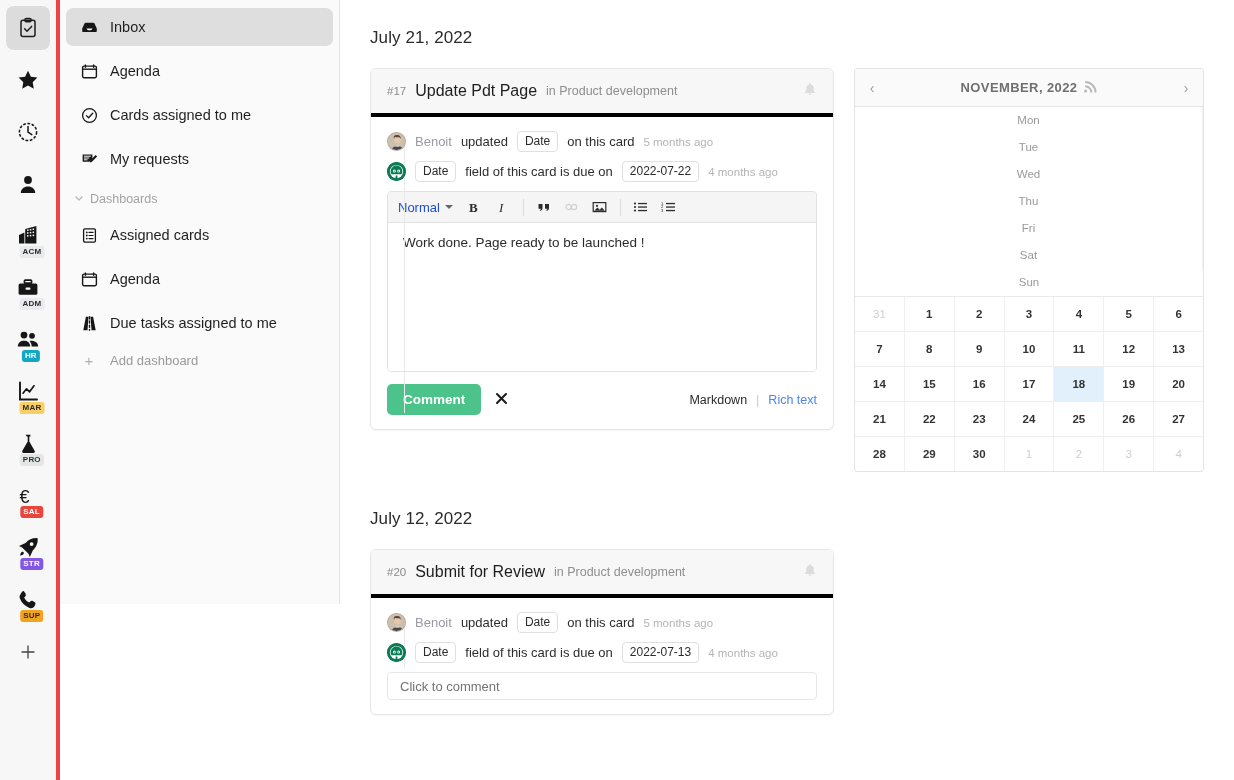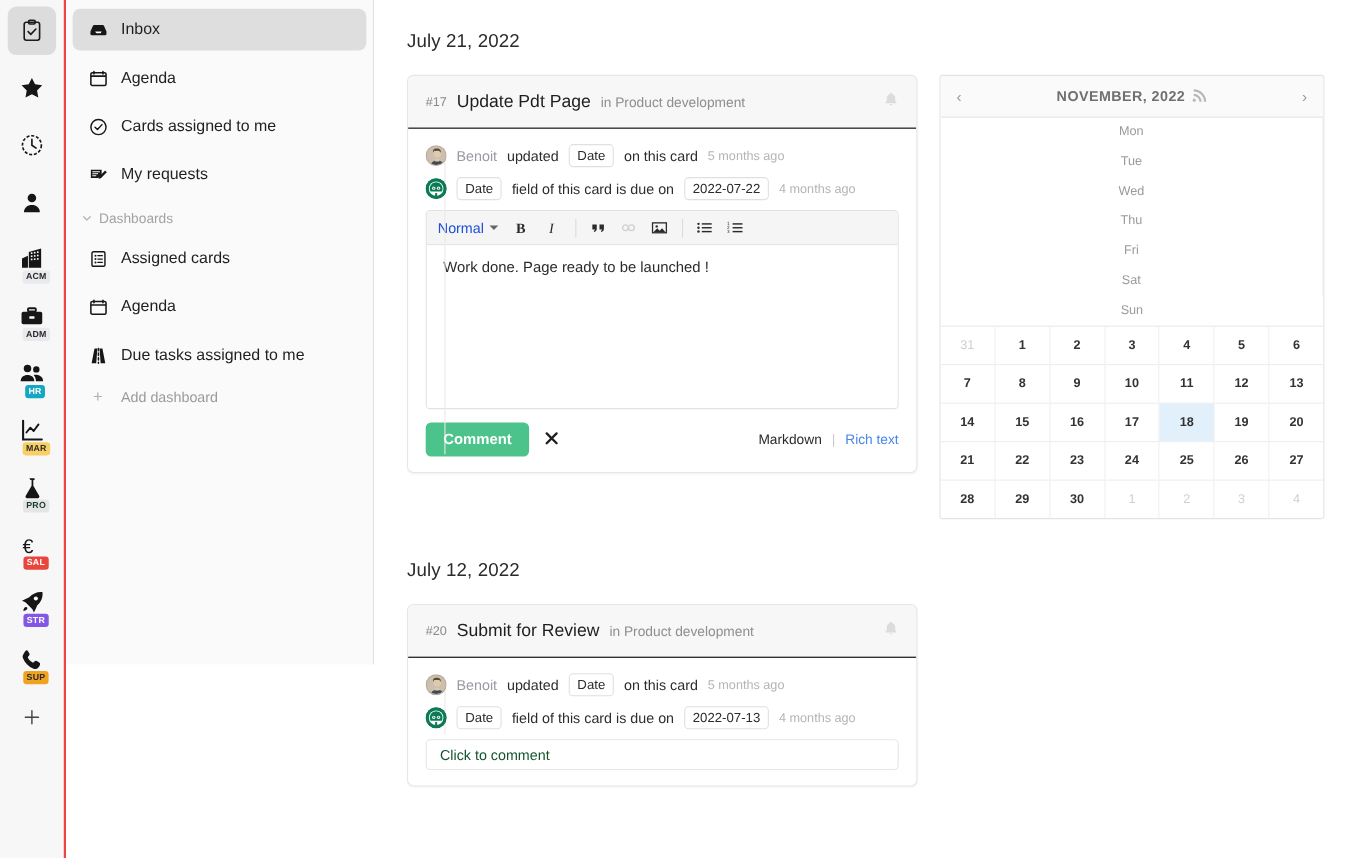--- a/index.html
+++ b/index.html
@@ -10,21 +10,21 @@
     background: #ffffff;
     font-family: "Liberation Sans", sans-serif;
     -webkit-font-smoothing: antialiased;
   }
   .app { display: flex; width: 1234px; height: 780px; }
 
   
   .rail {
     width: 60px; flex: 0 0 60px; height: 780px;
     background: #f7f7f7;
-    border-right: 2px solid #ef4444;
+    border-right: 4px solid #ef4444;
     display: flex; flex-direction: column; align-items: center;
     padding-top: 6px;
   }
   .rail-item {
     position: relative;
     width: 44px; height: 44px;
     margin-bottom: 8px;
     border-radius: 8px;
     display: flex; align-items: center; justify-content: center;
     cursor: pointer;
@@ -100,21 +100,21 @@
     position: absolute;
     background: #ffffff;
     border: 1px solid #e6e6e6;
     border-radius: 6px;
     box-shadow: 0 1px 2px rgba(0,0,0,.04);
     overflow: hidden;
   }
   .card-head {
     display: flex; align-items: center;
     background: #f7f7f7;
-    border-bottom: 1px solid #000000;
+    border-bottom: 4px solid #000000;
     height: 48px; padding: 0 16px;
     gap: 9px;
   }
   .card-num { font-size: 11.5px; color: #8a8a8a; }
   .card-title { font-size: 16px; color: #1e1e1e; font-weight: 500; }
   .card-in { font-size: 12.5px; color: #8e8e8e; }
   .bell { margin-left: auto; }
 
   .feed { padding: 14px 16px 0 16px; position: relative; }
   .feed-line {
@@ -195,21 +195,21 @@
     font-size: 12.5px;
   }
   .mode-md { color: #2b2b2b; cursor: pointer; }
   .mode-sep { color: #c9c9c9; }
   .mode-rt { color: #4a86e8; cursor: pointer; }
 
   .comment-box {
     margin: 4px 0 0 0;
     border: 1px solid #e6e6e6; border-radius: 4px;
     height: 28px; display: flex; align-items: center;
-    padding: 0 12px; font-size: 13px; color: #14532d;
+    padding: 0 12px; font-size: 13px; color: #737373;
     background: #fff; cursor: text;
   }
 
   
   .cal {
     position: absolute;
     border: 1px solid #e4e4e4;
     border-radius: 3px;
     background: #fff;
     overflow: hidden;

